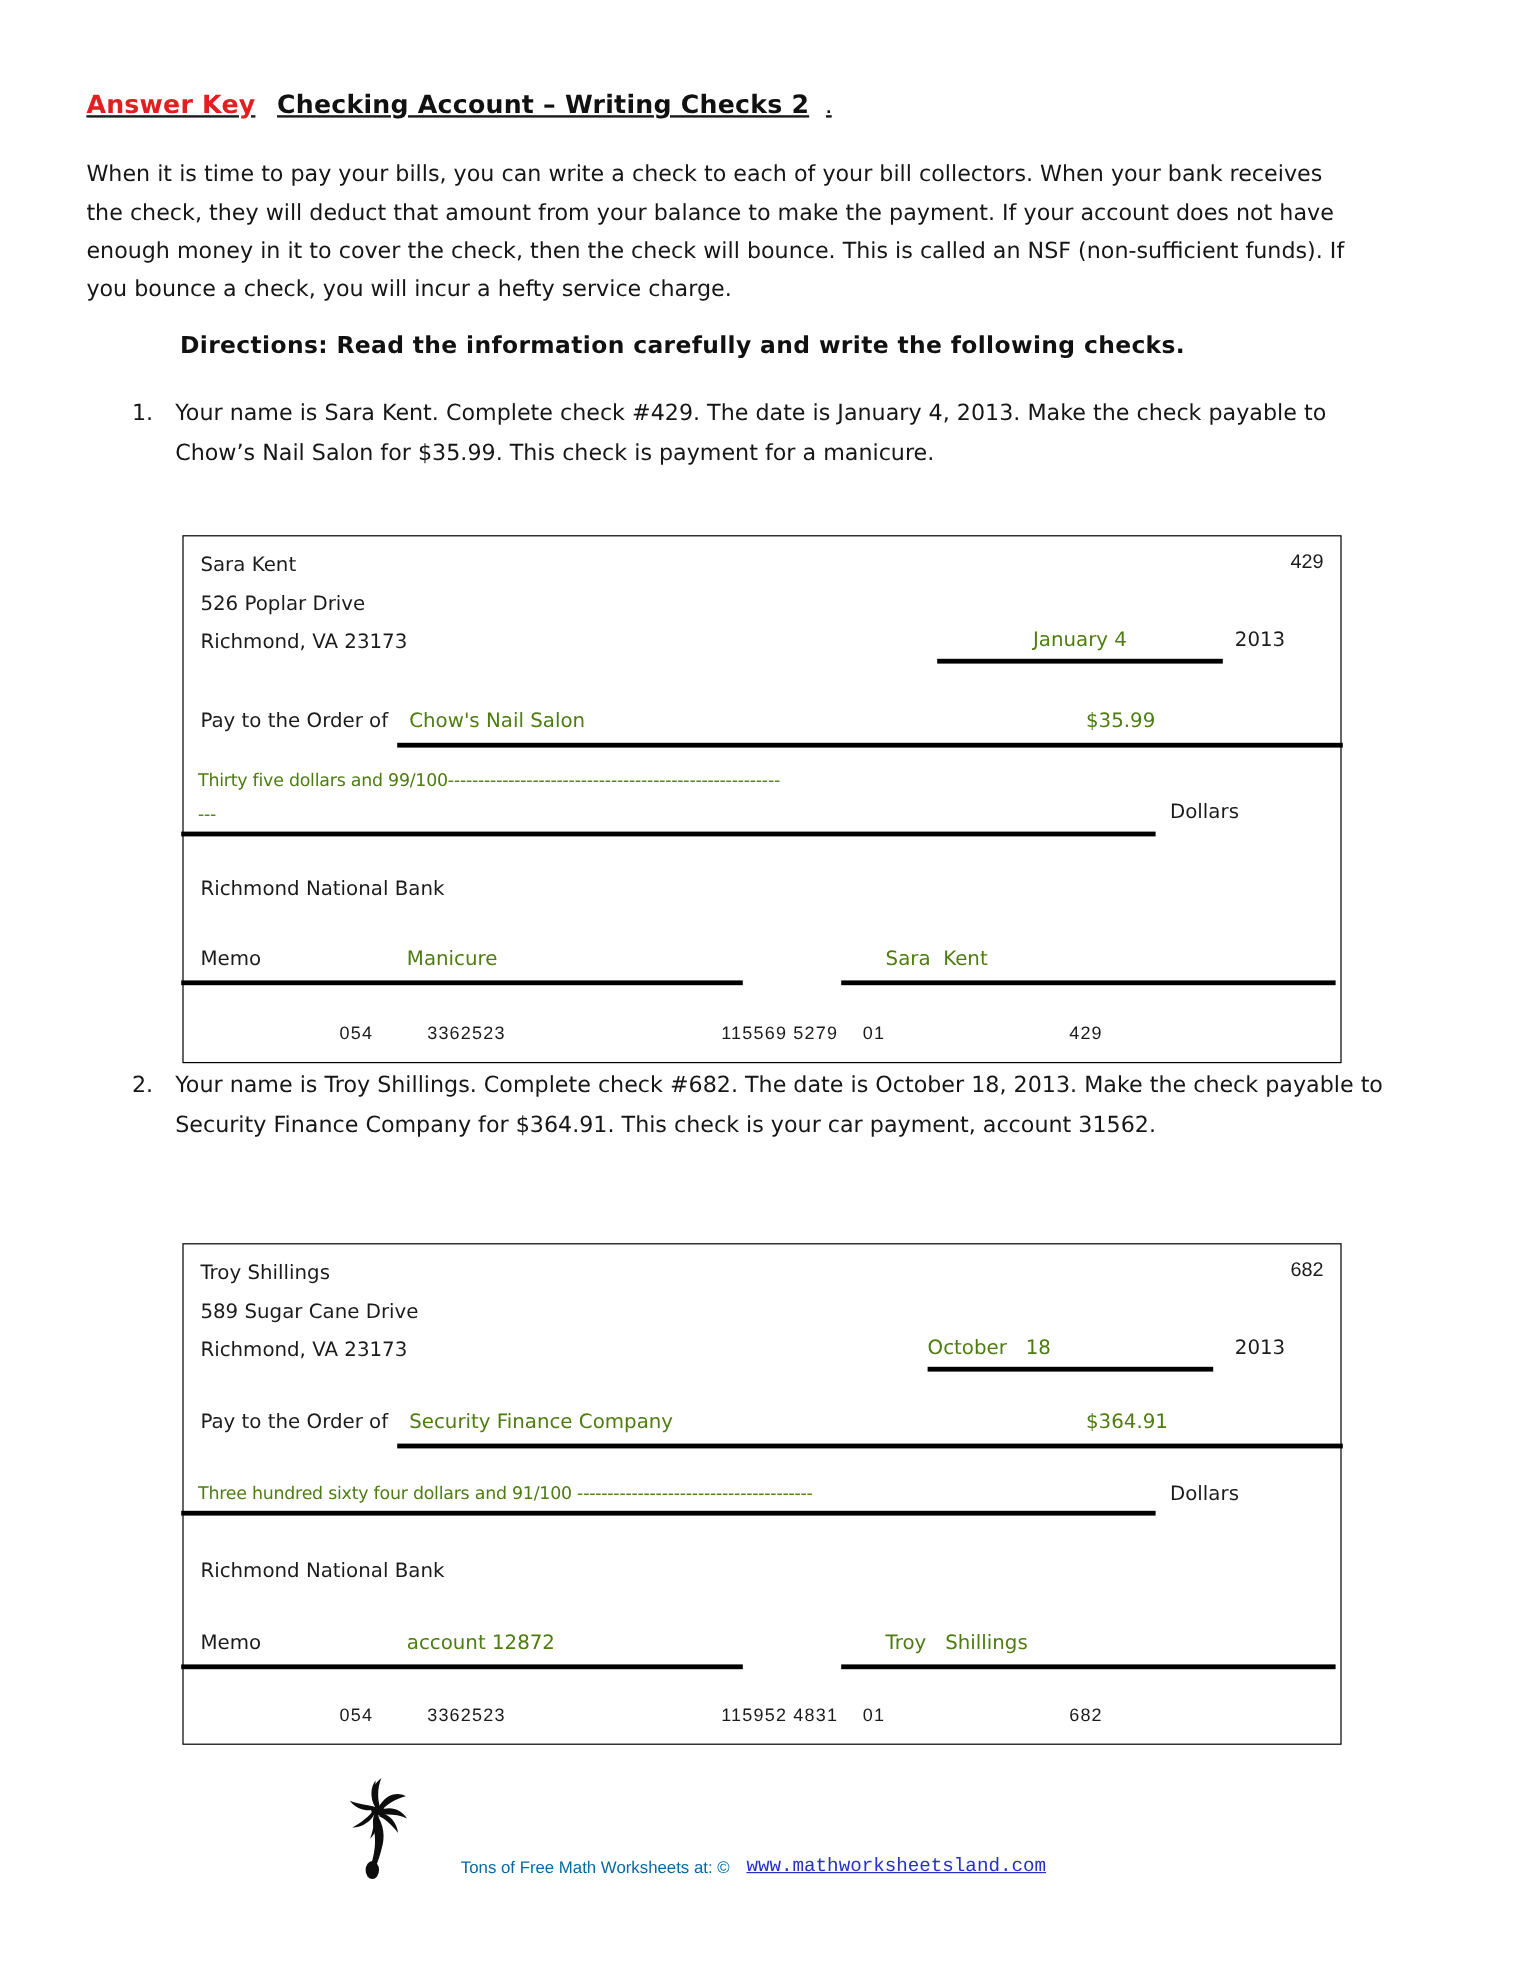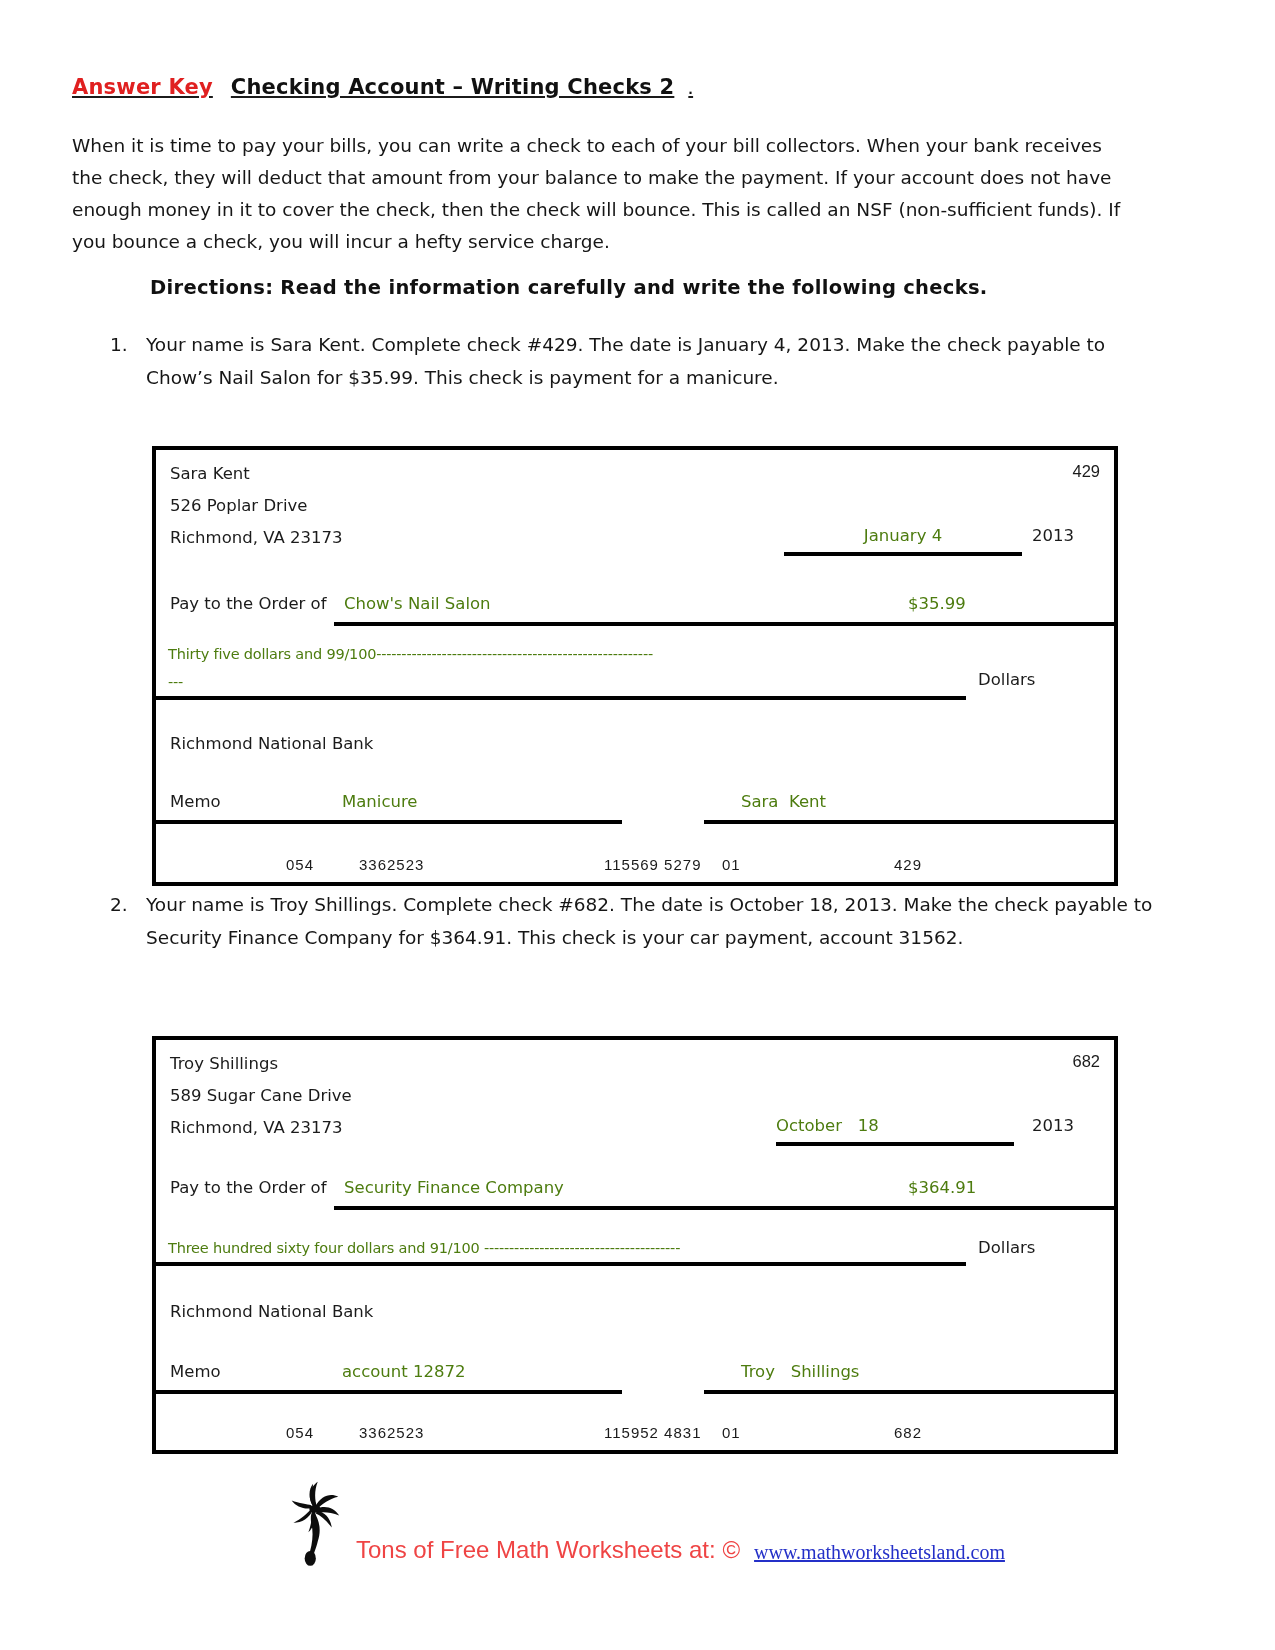--- a/index.html
+++ b/index.html
@@ -17,35 +17,35 @@
   .intro { position:absolute; left:72px; top:130px; width:1066px; font-size:18.5px; line-height:32px; color:#161616; }
 
   .directions { position:absolute; left:150px; top:276px; font-size:19.5px; font-weight:bold; color:#111; letter-spacing:.3px; }
 
   .problem { position:absolute; width:1020px; font-size:18.5px; line-height:33px; color:#161616; }
   .problem .num { position:absolute; left:-36px; top:0; }
   .problem-1 { left:146px; top:328px; }
   .problem-2 { left:146px; top:888px; }
 
   
-  .check { position:absolute; left:152px; width:966px; border:4px solid #000000; background:#fff; }
+  .check { position:absolute; left:152px; width:966px; border:1px solid #000000; background:#fff; }
   .check-1 { top:446px; height:440px; }
   .check-2 { top:1036px; height:418px; }
   .check * { font-size:16.5px; }
   .abs { position:absolute; white-space:pre; }
   .red { color:#4d7c0f; }
   .hline { position:absolute; height:4px; background:#000; }
   .plain { font-family:"Liberation Sans", sans-serif; }
   .words { font-size:14.5px; letter-spacing:-0.2px; }
   .micr { font-family:"Liberation Sans", sans-serif; font-size:15px; letter-spacing:1px; }
 
   
   .footer { position:absolute; left:286px; top:1478px; display:flex; align-items:flex-end; gap:14px; }
-  .footer-text { font-family:"Liberation Sans", sans-serif; font-size:24px; color:#ef4444; padding-bottom:6px; }
-  .footer-link { font-family:Liberation Serif, serif; font-size:20px; color:#2430c8; text-decoration:underline; }
+  .footer-text { font-family:"Liberation Sans", sans-serif; font-size:14px; color:#0369a1; padding-bottom:6px;margin-left:28px; }
+  .footer-link { font-family:Liberation Mono, monospace; font-size:16px; color:#2430c8; text-decoration:underline; }
 </style>
 </head>
 <body>
 
 <div class="page">
 
   <div class="title-row">
     <span class="title-red">Answer Key</span><span class="title-black">Checking Account – Writing Checks 2</span><span class="title-dot">.</span>
   </div>
 

